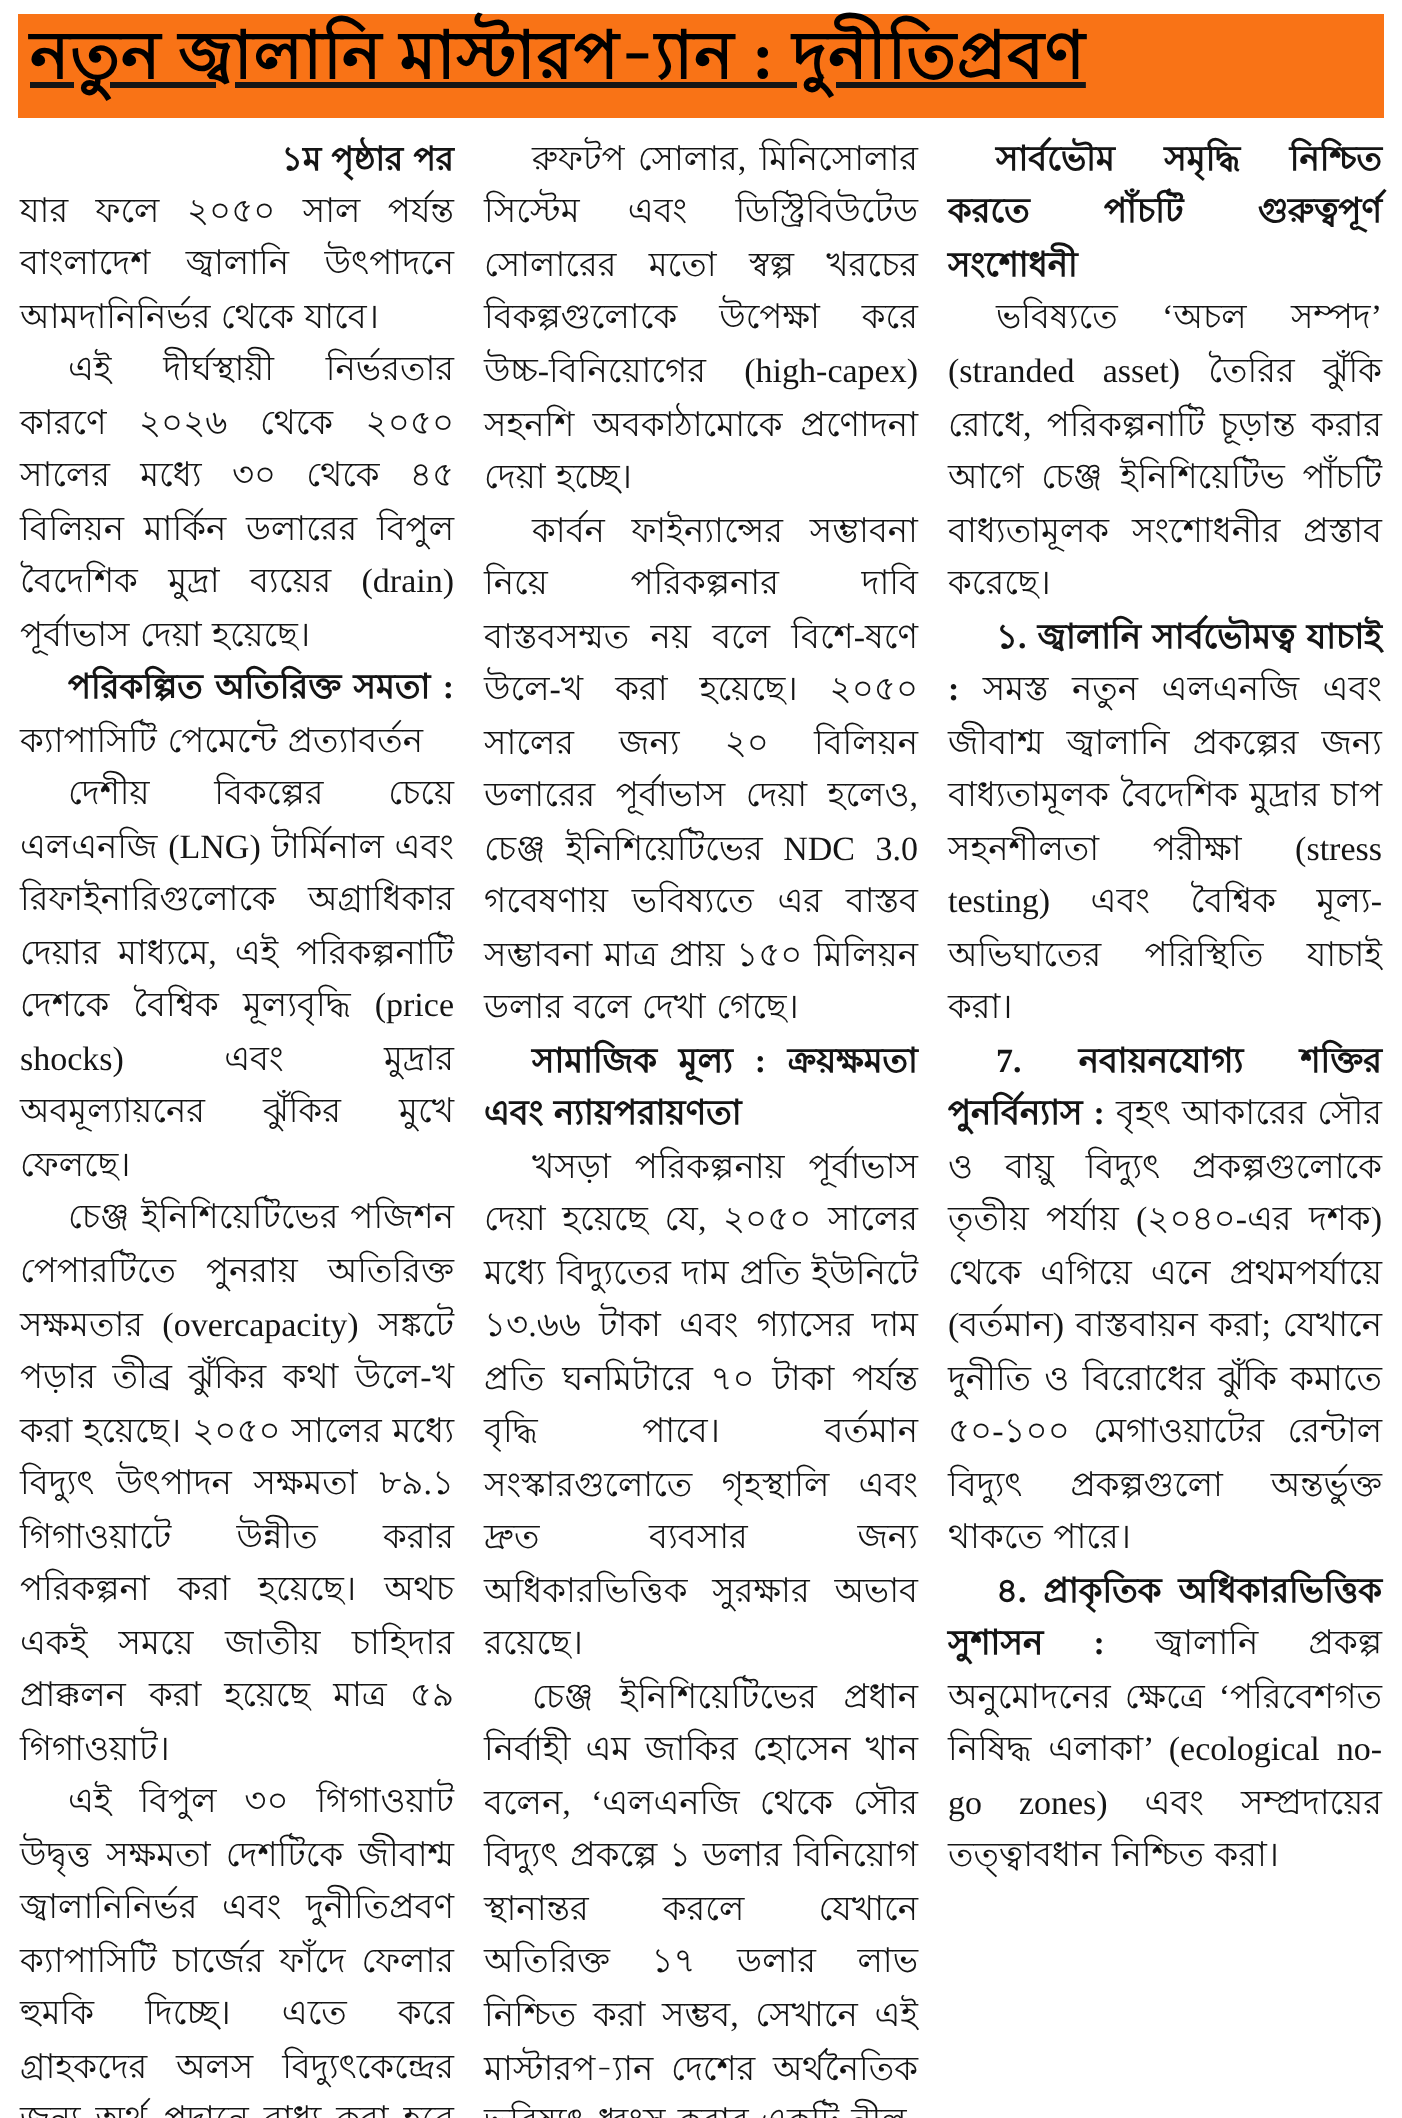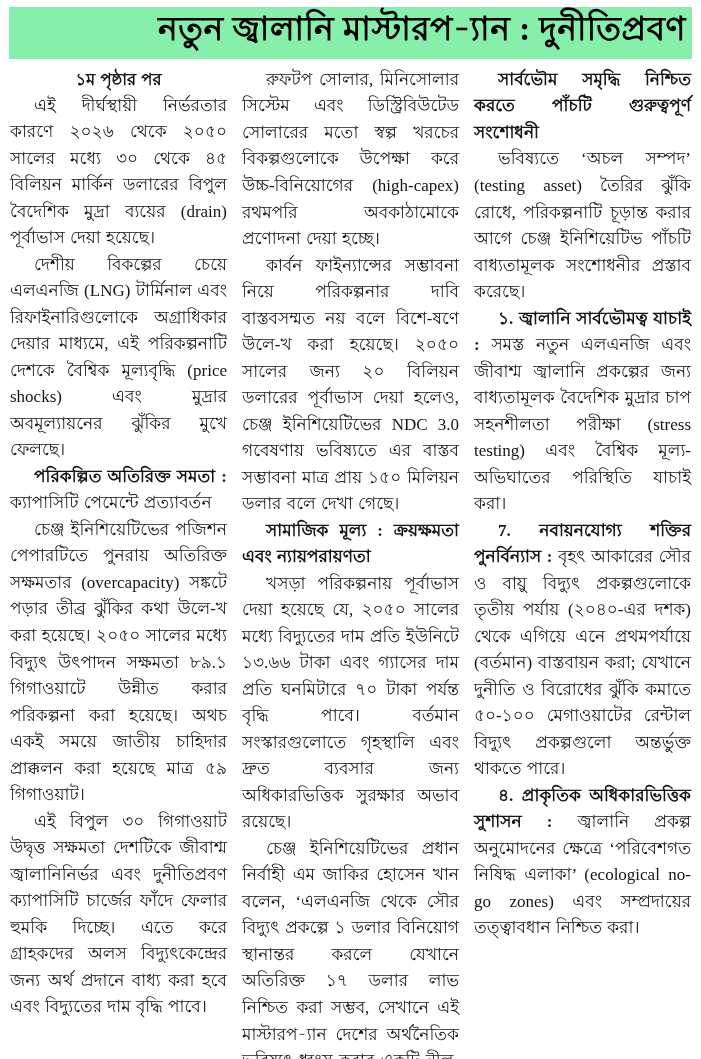--- a/index.html
+++ b/index.html
@@ -6,23 +6,24 @@
   body{
     width:701px;
     min-height:1059px;
     background:#ffffff;
     color:#151515;
     font-family:"Liberation Serif","DejaVu Serif",serif;
     position:relative;
   }
   .headline-band{
     margin:7px 9px 8px 9px;
-    background:#86efac;
-    text-align:right;
+    background:#f97316;
+    text-align:left;
     padding:4px 6px 10px 6px;
+    text-decoration:underline;
   }
   .headline-band h1{
     margin:0;
     font-size:33px;
     line-height:1.15;
     font-weight:bold;
     color:#000;
     letter-spacing:.5px;
   }
   .columns{
@@ -39,49 +40,50 @@
     word-spacing:1px;
   }
   .column p{
     margin:0;
     text-indent:24px;
   }
   .column p.noindent{text-indent:0;}
   .column p.kicker{
     font-weight:bold;
     text-indent:0;
-    text-align:center;
+    text-align:right;
     font-size:16.5px;
   }
   .column p.subhead{font-weight:bold;}
   .column b.lead{font-weight:bold;}
 </style>
 </head>
 <body>
 
 <div class="headline-band">
   <h1>নতুন জ্বালানি মাস্টারপ-্যান : দুনীতিপ্রবণ</h1>
 </div>
 
 <div class="columns" id="columns">
     <div class="column">
       <p class="kicker">১ম পৃষ্ঠার পর</p>
+      <p class="para noindent">যার ফলে ২০৫০ সাল পর্যন্ত বাংলাদেশ জ্বালানি উৎপাদনে আমদানিনির্ভর থেকে যাবে।</p>
       <p class="para">এই দীর্ঘস্থায়ী নির্ভরতার কারণে ২০২৬ থেকে ২০৫০ সালের মধ্যে ৩০ থেকে ৪৫ বিলিয়ন মার্কিন ডলারের বিপুল বৈদেশিক মুদ্রা ব্যয়ের (drain) পূর্বাভাস দেয়া হয়েছে।</p>
+      <p class="para"><b class="lead">পরিকল্পিত অতিরিক্ত সমতা : </b>ক্যাপাসিটি পেমেন্টে প্রত্যাবর্তন</p>
       <p class="para">দেশীয় বিকল্পের চেয়ে এলএনজি (LNG) টার্মিনাল এবং রিফাইনারিগুলোকে অগ্রাধিকার দেয়ার মাধ্যমে, এই পরিকল্পনাটি দেশকে বৈশ্বিক মূল্যবৃদ্ধি (price shocks) এবং মুদ্রার অবমূল্যায়নের ঝুঁকির মুখে ফেলছে।</p>
-      <p class="para"><b class="lead">পরিকল্পিত অতিরিক্ত সমতা : </b>ক্যাপাসিটি পেমেন্টে প্রত্যাবর্তন</p>
       <p class="para">চেঞ্জ ইনিশিয়েটিভের পজিশন পেপারটিতে পুনরায় অতিরিক্ত সক্ষমতার (overcapacity) সঙ্কটে পড়ার তীব্র ঝুঁকির কথা উলে-খ করা হয়েছে। ২০৫০ সালের মধ্যে বিদ্যুৎ উৎপাদন সক্ষমতা ৮৯.১ গিগাওয়াটে উন্নীত করার পরিকল্পনা করা হয়েছে। অথচ একই সময়ে জাতীয় চাহিদার প্রাক্কলন করা হয়েছে মাত্র ৫৯ গিগাওয়াট।</p>
       <p class="para">এই বিপুল ৩০ গিগাওয়াট উদ্বৃত্ত সক্ষমতা দেশটিকে জীবাশ্ম জ্বালানিনির্ভর এবং দুনীতিপ্রবণ ক্যাপাসিটি চার্জের ফাঁদে ফেলার হুমকি দিচ্ছে। এতে করে গ্রাহকদের অলস বিদ্যুৎকেন্দ্রের জন্য অর্থ প্রদানে বাধ্য করা হবে এবং বিদ্যুতের দাম বৃদ্ধি পাবে।</p>
     </div>
     <div class="column">
-      <p class="para">রুফটপ সোলার, মিনিসোলার সিস্টেম এবং ডিস্ট্রিবিউটেড সোলারের মতো স্বল্প খরচের বিকল্পগুলোকে উপেক্ষা করে উচ্চ-বিনিয়োগের (high-capex) রথমপরি অবকাঠামোকে প্রণোদনা দেয়া হচ্ছে।</p>
+      <p class="para">রুফটপ সোলার, মিনিসোলার সিস্টেম এবং ডিস্ট্রিবিউটেড সোলারের মতো স্বল্প খরচের বিকল্পগুলোকে উপেক্ষা করে উচ্চ-বিনিয়োগের (high-capex) সহনশি অবকাঠামোকে প্রণোদনা দেয়া হচ্ছে।</p>
       <p class="para">কার্বন ফাইন্যান্সের সম্ভাবনা নিয়ে পরিকল্পনার দাবি বাস্তবসম্মত নয় বলে বিশে-ষণে উলে-খ করা হয়েছে। ২০৫০ সালের জন্য ২০ বিলিয়ন ডলারের পূর্বাভাস দেয়া হলেও, চেঞ্জ ইনিশিয়েটিভের NDC 3.0 গবেষণায় ভবিষ্যতে এর বাস্তব সম্ভাবনা মাত্র প্রায় ১৫০ মিলিয়ন ডলার বলে দেখা গেছে।</p>
       <p class="subhead">সামাজিক মূল্য : ক্রয়ক্ষমতা এবং ন্যায়পরায়ণতা</p>
       <p class="para">খসড়া পরিকল্পনায় পূর্বাভাস দেয়া হয়েছে যে, ২০৫০ সালের মধ্যে বিদ্যুতের দাম প্রতি ইউনিটে ১৩.৬৬ টাকা এবং গ্যাসের দাম প্রতি ঘনমিটারে ৭০ টাকা পর্যন্ত বৃদ্ধি পাবে। বর্তমান সংস্কারগুলোতে গৃহস্থালি এবং দ্রুত ব্যবসার জন্য অধিকারভিত্তিক সুরক্ষার অভাব রয়েছে।</p>
       <p class="para">চেঞ্জ ইনিশিয়েটিভের প্রধান নির্বাহী এম জাকির হোসেন খান বলেন, ‘এলএনজি থেকে সৌর বিদ্যুৎ প্রকল্পে ১ ডলার বিনিয়োগ স্থানান্তর করলে যেখানে অতিরিক্ত ১৭ ডলার লাভ নিশ্চিত করা সম্ভব, সেখানে এই মাস্টারপ-্যান দেশের অর্থনৈতিক ভবিষ্যৎ ধ্বংস করার একটি নীল-নকশা। নবায়নযোগ্য শক্তিভিত্তিক সার্বভৌমত্ব ছাড়া ‘ন্যায্য জ্বালানি রূপান্তর’ (Just Energy Transition) কেবল কিছু অন্তঃসারশূন্য শব্দ মাত্র। আমরা দুনীতিপ্রসূত অর্থনীতি বিধ্বংসী এবং আমদানিকেন্দ্রিক জ্বালানি মডেলের উত্তরাধিকার বহন করতে পারি না, যা আমাদের কষ্টার্জিত বৈদেশিক মুদ্রার রিজার্ভ শেষ করে দিচ্ছে এবং গ্রিডের দেশীয় সম্ভাবনাকে উপেক্ষা</p>
     </div>
     <div class="column">
       <p class="subhead">সার্বভৌম সমৃদ্ধি নিশ্চিত করতে পাঁচটি গুরুত্বপূর্ণ সংশোধনী</p>
-      <p class="para">ভবিষ্যতে ‘অচল সম্পদ’ (testing asset) তৈরির ঝুঁকি রোধে, পরিকল্পনাটি চূড়ান্ত করার আগে চেঞ্জ ইনিশিয়েটিভ পাঁচটি বাধ্যতামূলক সংশোধনীর প্রস্তাব করেছে।</p>
+      <p class="para">ভবিষ্যতে ‘অচল সম্পদ’ (stranded asset) তৈরির ঝুঁকি রোধে, পরিকল্পনাটি চূড়ান্ত করার আগে চেঞ্জ ইনিশিয়েটিভ পাঁচটি বাধ্যতামূলক সংশোধনীর প্রস্তাব করেছে।</p>
       <p class="para"><b class="lead">১. জ্বালানি সার্বভৌমত্ব যাচাই : </b>সমস্ত নতুন এলএনজি এবং জীবাশ্ম জ্বালানি প্রকল্পের জন্য বাধ্যতামূলক বৈদেশিক মুদ্রার চাপ সহনশীলতা পরীক্ষা (stress testing) এবং বৈশ্বিক মূল্য-অভিঘাতের পরিস্থিতি যাচাই করা।</p>
       <p class="para"><b class="lead">7. নবায়নযোগ্য শক্তির পুনর্বিন্যাস : </b>বৃহৎ আকারের সৌর ও বায়ু বিদ্যুৎ প্রকল্পগুলোকে তৃতীয় পর্যায় (২০৪০-এর দশক) থেকে এগিয়ে এনে প্রথমপর্যায়ে (বর্তমান) বাস্তবায়ন করা; যেখানে দুনীতি ও বিরোধের ঝুঁকি কমাতে ৫০-১০০ মেগাওয়াটের রেন্টাল বিদ্যুৎ প্রকল্পগুলো অন্তর্ভুক্ত থাকতে পারে।</p>
       <p class="para"><b class="lead">৪. প্রাকৃতিক অধিকারভিত্তিক সুশাসন : </b>জ্বালানি প্রকল্প অনুমোদনের ক্ষেত্রে ‘পরিবেশগত নিষিদ্ধ এলাকা’ (ecological no-go zones) এবং সম্প্রদায়ের তত্ত্বাবধান নিশ্চিত করা।</p>
     </div>
   </div>
 
 </body></html>

